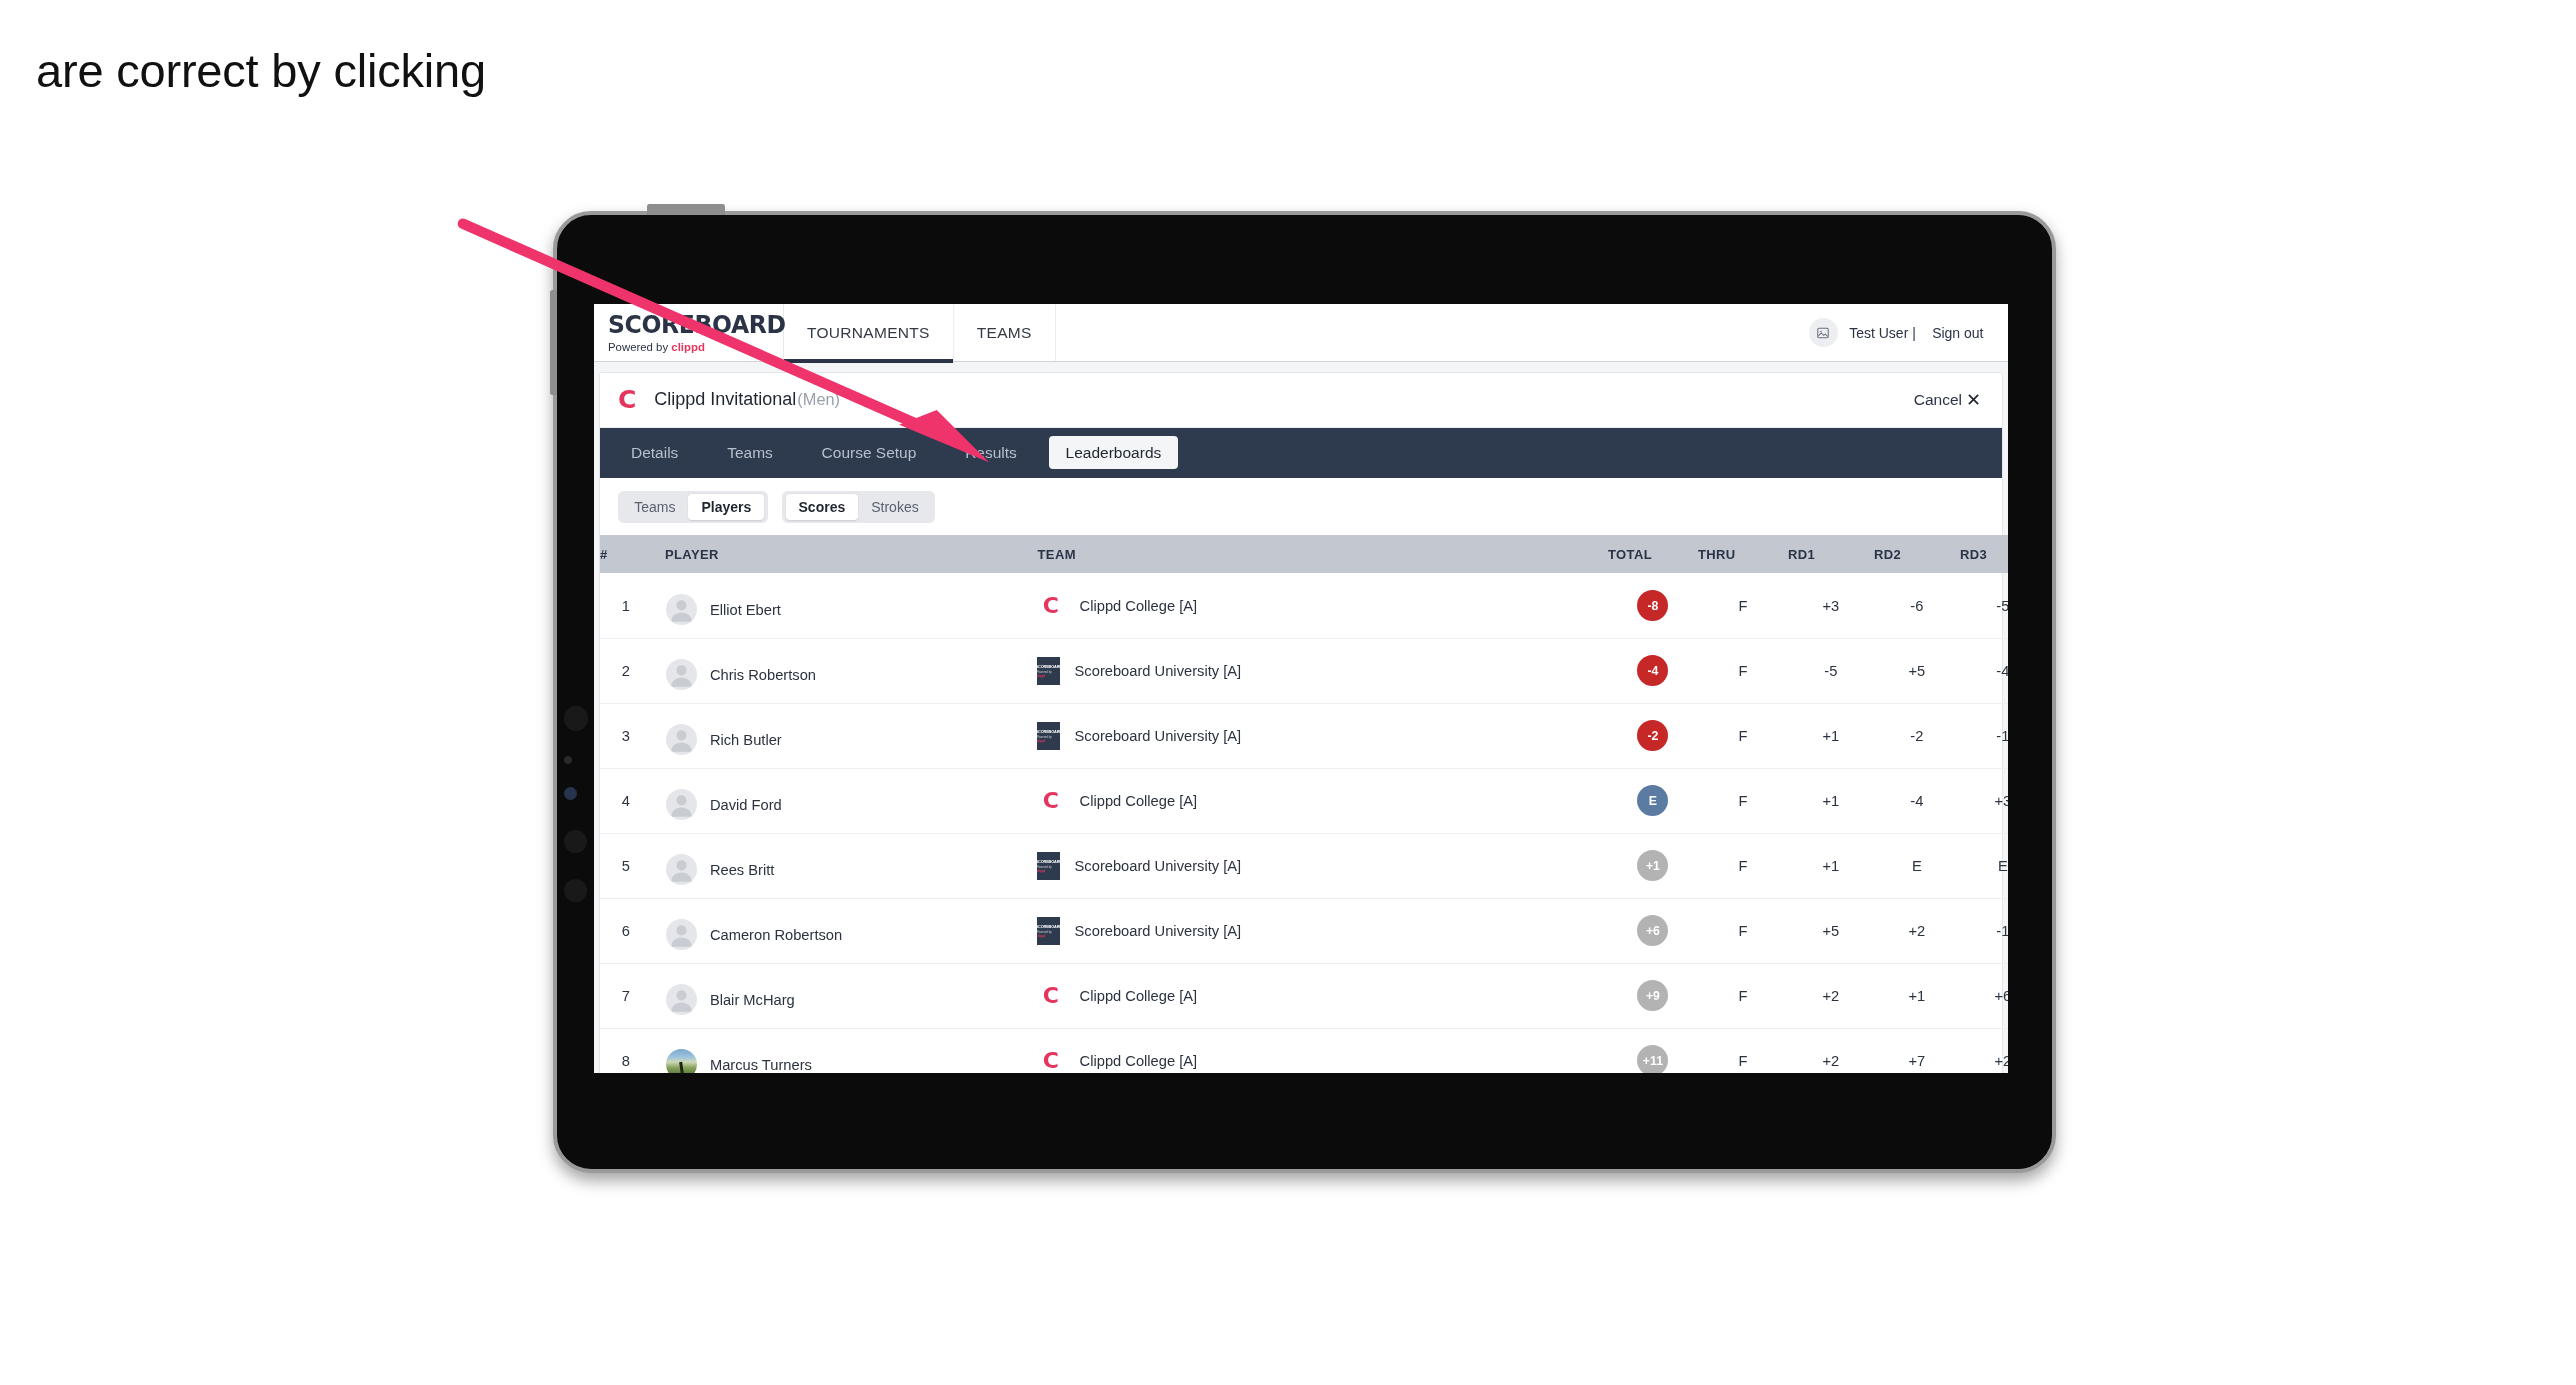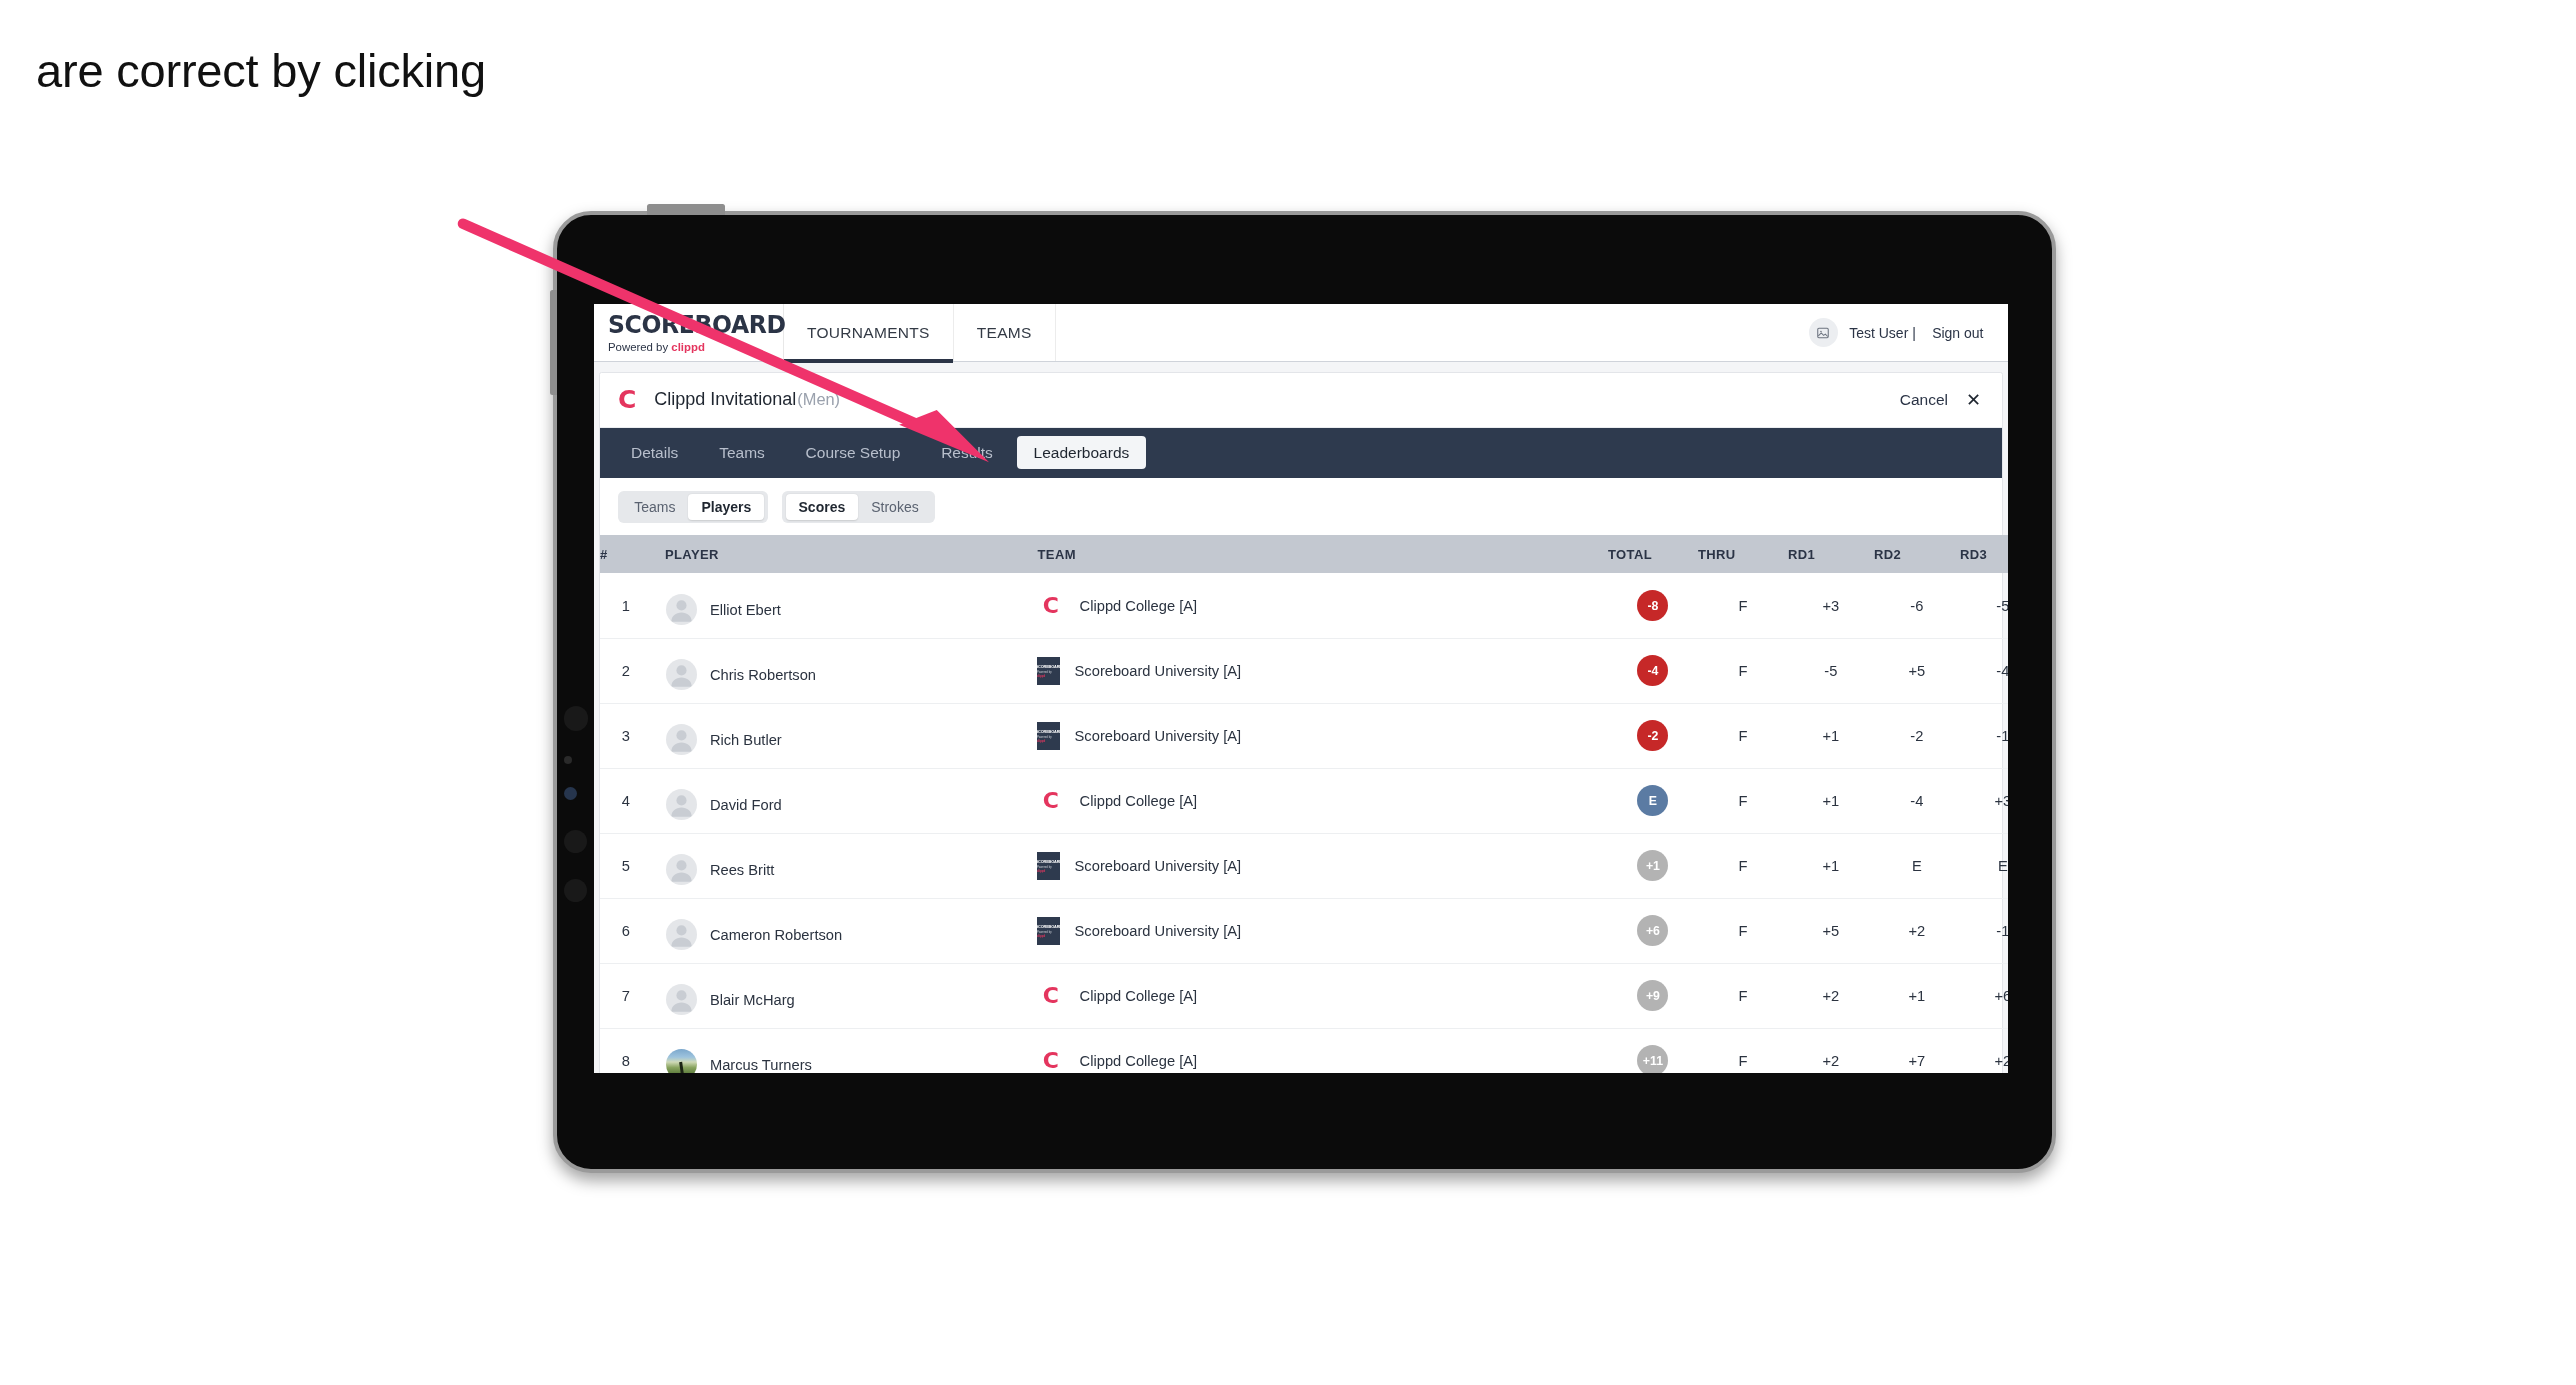--- a/index.html
+++ b/index.html
@@ -204,39 +204,39 @@
   }
   #tournament-gender {
     font-size: 16.4px;
     color: #9aa1ad;
     margin-left: 1px;
   }
   #title-spacer { flex: 1; }
   #cancel-btn {
     display: flex;
     align-items: flex-end;
-    gap: 18px;
+    gap: 4px;
     font-size: 15.5px;
     color: #2b3446;
     cursor: pointer;
   }
   #cancel-x {
     font-size: 18px;
     line-height: 1;
     color: #1f2630;
   }
 
   
   #tabstrip {
     background: #2e3a4e;
     height: 50px;
     display: flex;
     align-items: center;
     padding: 0 14.7px;
-    gap: 8px;
+    gap: 16px;
   }
   .ttab {
     font-size: 15.5px;
     color: #b8bfcc;
     padding: 7.4px 16.4px;
     border-radius: 4.1px;
     cursor: pointer;
     white-space: nowrap;
   }
   .ttab.active {

